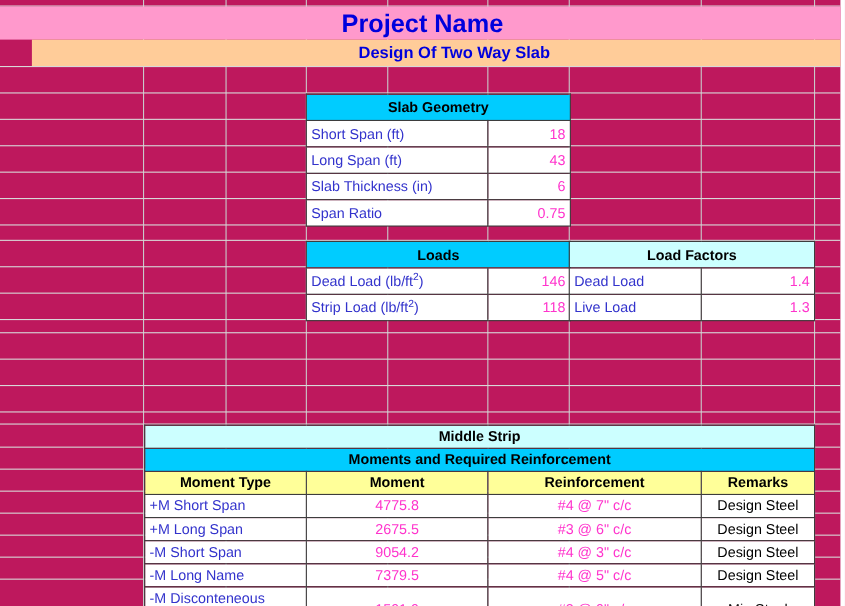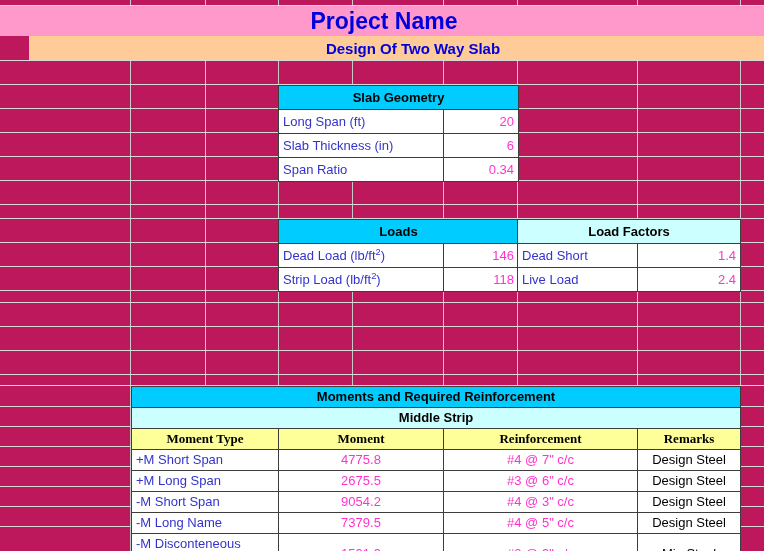--- a/index.html
+++ b/index.html
@@ -70,21 +70,20 @@
     background: #ccffff !important;
     color: #000000;
     font-weight: bold;
     text-align: center;
   }
   .hdr-yellow {
     background: #ffff99 !important;
     color: #000000;
     font-weight: bold;
     text-align: center;
-    font-family: Liberation Serif, serif;
   }
   .lbl {
     color: #3333cc;
     text-align: left;
   }
   .val-magenta {
     color: #ff33cc;
     text-align: right;
   }
   .val-blue {
@@ -194,30 +193,34 @@
   <table class="tbl" id="tbl-geometry">
     <colgroup>
         <col style="width:165px">
         <col style="width:75px">
       </colgroup>
     <tbody>
       <tr>
         <td class="hdr-cyan" colspan="2">Slab Geometry</td>
       </tr>
       <tr>
+        <td class="lbl">Short Span (ft)</td>
+        <td class="val-magenta">18</td>
+      </tr>
+      <tr>
         <td class="lbl">Long Span (ft)</td>
-        <td class="val-magenta">20</td>
+        <td class="val-magenta">43</td>
       </tr>
       <tr>
         <td class="lbl">Slab Thickness (in)</td>
         <td class="val-magenta">6</td>
       </tr>
       <tr>
         <td class="lbl">Span Ratio</td>
-        <td class="val-magenta">0.34</td>
+        <td class="val-magenta">0.75</td>
       </tr>
     </tbody>
   </table>
 
   <table class="tbl" id="tbl-loads">
     <colgroup>
         <col style="width:165px">
         <col style="width:75px">
       </colgroup>
     <tbody>
@@ -238,44 +241,44 @@
   <table class="tbl" id="tbl-factors">
     <colgroup>
         <col style="width:120px">
         <col style="width:103px">
       </colgroup>
     <tbody>
       <tr>
         <td class="hdr-lightcyan" colspan="2">Load Factors</td>
       </tr>
       <tr>
-        <td class="lbl">Dead Short</td>
+        <td class="lbl">Dead Load</td>
         <td class="val-magenta">1.4</td>
       </tr>
       <tr>
         <td class="lbl">Live Load</td>
-        <td class="val-magenta">2.4</td>
+        <td class="val-magenta">1.3</td>
       </tr>
     </tbody>
   </table>
 
 
   <table class="tbl" id="tbl-moments">
     <colgroup>
       <col style="width:147px">
         <col style="width:165px">
       <col style="width:194px">
         <col style="width:103px">
     </colgroup>
     <tbody>
       <tr>
+        <td class="hdr-lightcyan" colspan="4">Middle Strip</td>
+      </tr>
+      <tr>
         <td class="hdr-cyan" colspan="4">Moments and Required Reinforcement</td>
-      </tr>
-      <tr>
-        <td class="hdr-lightcyan" colspan="4">Middle Strip</td>
       </tr>
       <tr>
         <td class="hdr-yellow">Moment Type</td>
         <td class="hdr-yellow">Moment</td>
         <td class="hdr-yellow">Reinforcement</td>
         <td class="hdr-yellow">Remarks</td>
       </tr>
 
       <tr>
         <td class="lbl">+M Short Span</td>

